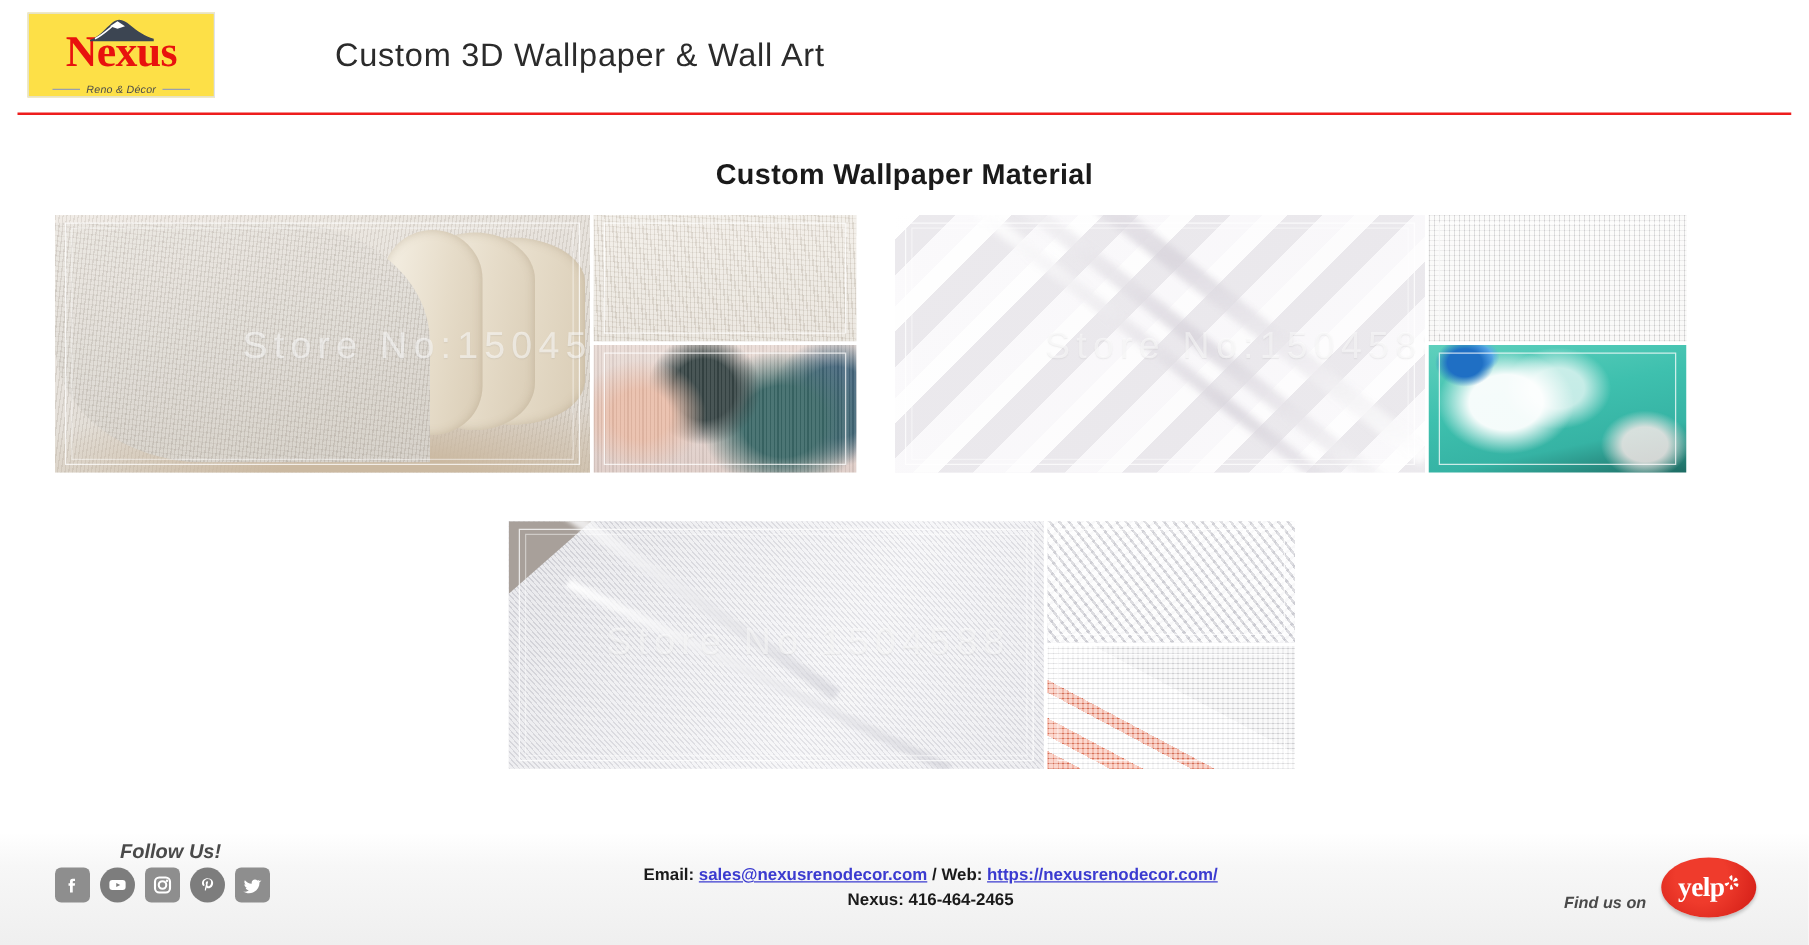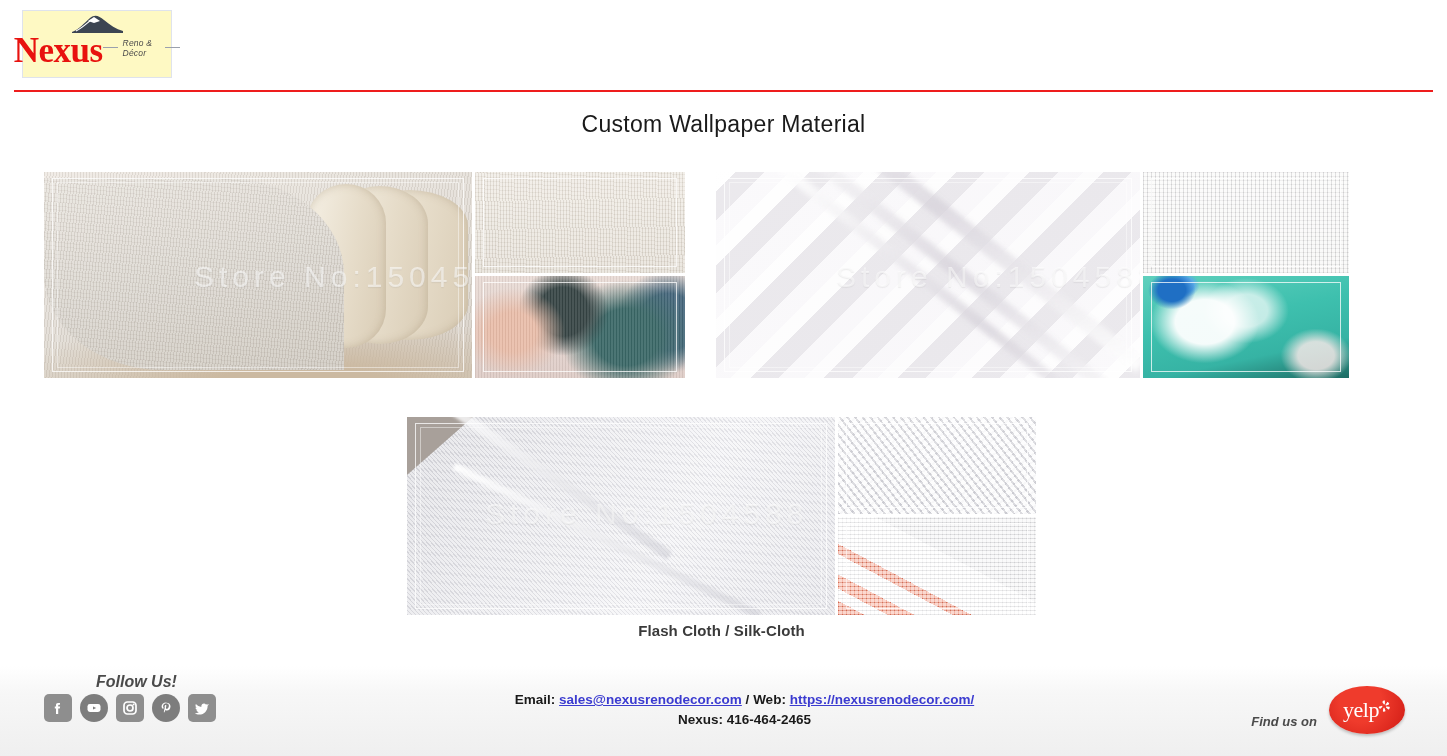--- a/index.html
+++ b/index.html
@@ -15,22 +15,22 @@
   .header {
     height: 88px;
     display: flex;
     align-items: center;
     padding-left: 22px;
     position: relative;
   }
   .logo-box {
     width: 150px; height: 68px;
     border: 1px solid #dfe3ec;
-    background: #fef9c3;
-    display: flex; flex-direction: row;
+    background: #fde047;
+    display: flex; flex-direction: column;
     align-items: center; justify-content: center;
     position: relative;
   }
   .logo-mtn { position: absolute; top: 3px; left: 50%; transform: translateX(-50%); }
   .logo-word {
     font-family: "Liberation Serif", serif;
     font-weight: bold;
     font-size: 35px;
     color: #e8120e;
     line-height: 1;
@@ -58,24 +58,24 @@
   .red-rule {
     position: absolute;
     left: 14px; right: 14px; top: 90px;
     height: 2px; background: #ee1d1d;
   }
 
   
   .section-title {
     text-align: center;
     font-size: 23px;
-    font-weight: normal;
+    font-weight: bold;
     color: #1a1a1a;
     letter-spacing: .3px;
-    margin-top: 23px;
+    margin-top: 38px;
   }
 
   
   .group { position: absolute; }
   .group-row { display: flex; gap: 3px; }
   .panel { position: relative; overflow: hidden; }
   .panel .inner-frame {
     position: absolute; inset: 6px 8px;
     border: 1px solid rgba(255,255,255,.75);
     pointer-events: none;
@@ -234,41 +234,42 @@
   .yelp {
     position: absolute; right: 42px; top: 20px;
     width: 76px; height: 48px;
     border-radius: 50%;
     background: radial-gradient(circle at 42% 32%, #ef3b2c 0 38%, #cf1a14 100%);
     display: flex; align-items: center; justify-content: center;
     box-shadow: 0 2px 3px rgba(0,0,0,.22);
   }
   .yelp-word {
     font-family: "Liberation Serif", serif;
-    font-weight: normal; font-size: 22px; color: #fff;
+    font-weight: bold; font-size: 22px; color: #fff;
     letter-spacing: -.5px;
   }
 </style>
 </head>
 <body>
 
 <div class="header">
   <div class="logo-box">
     <svg class="logo-mtn" width="58" height="20" viewBox="0 0 58 20">
       <path d="M4 18 C12 15 16 9 22 4 C27 0 31 2 36 6 C42 11 48 15 55 17 L55 19 L4 19 Z" fill="#3c4552"></path>
       <path d="M20 7 L26 3 L32 7 L26 9 Z" fill="#ffffff"></path>
       <path d="M8 17 C14 14 18 10 23 6" stroke="#ffffff" stroke-width="1.2" fill="none"></path>
     </svg>
     <div class="logo-word">Nexus</div>
     <div class="logo-sub">
       <span class="rule"></span>
       <span>Reno &amp; Décor</span>
       <span class="rule"></span>
     </div>
   </div>
+  <div class="header-title">Custom 3D Wallpaper &amp; Wall Art</div>
 </div>
 <div class="red-rule"></div>
 
 <div class="section-title">Custom Wallpaper Material</div>
 
 <div class="group" style="left:44px; top:172px;">
   <div class="group-row">
     <div class="panel tex-rollwrap" style="width:428px;height:206px;">
       <div class="roll-curl" style="width:118px;height:150px;right:4px;top:18px;"></div>
       <div class="roll-curl" style="width:96px;height:158px;right:44px;top:14px;"></div>
@@ -322,21 +323,20 @@
     </div>
     <div class="stack">
       <div class="panel tex-dots" style="width:198px;height:97px;">
         <div class="inner-frame"></div>
       </div>
       <div class="panel tex-redweave" style="width:198px;height:98px;">
         <div class="inner-frame"></div>
       </div>
     </div>
   </div>
-  <div class="caption">Flash Cloth / Silk-Cloth</div>
 </div>
 
 <div class="footer">
   <div class="follow-us">Follow Us!</div>
   <div class="social-row">
     <div class="sicon sq">
       <svg width="16" height="16" viewBox="0 0 16 16">
           <path d="M10 3h-2c-1.3 0-2 .8-2 2v1.5H4.8V8.6H6V14h2.2V8.6h1.6l.3-2.1H8.2V5.4c0-.4.2-.6.6-.6H10z" fill="#fff"></path>
         </svg>
     </div>

